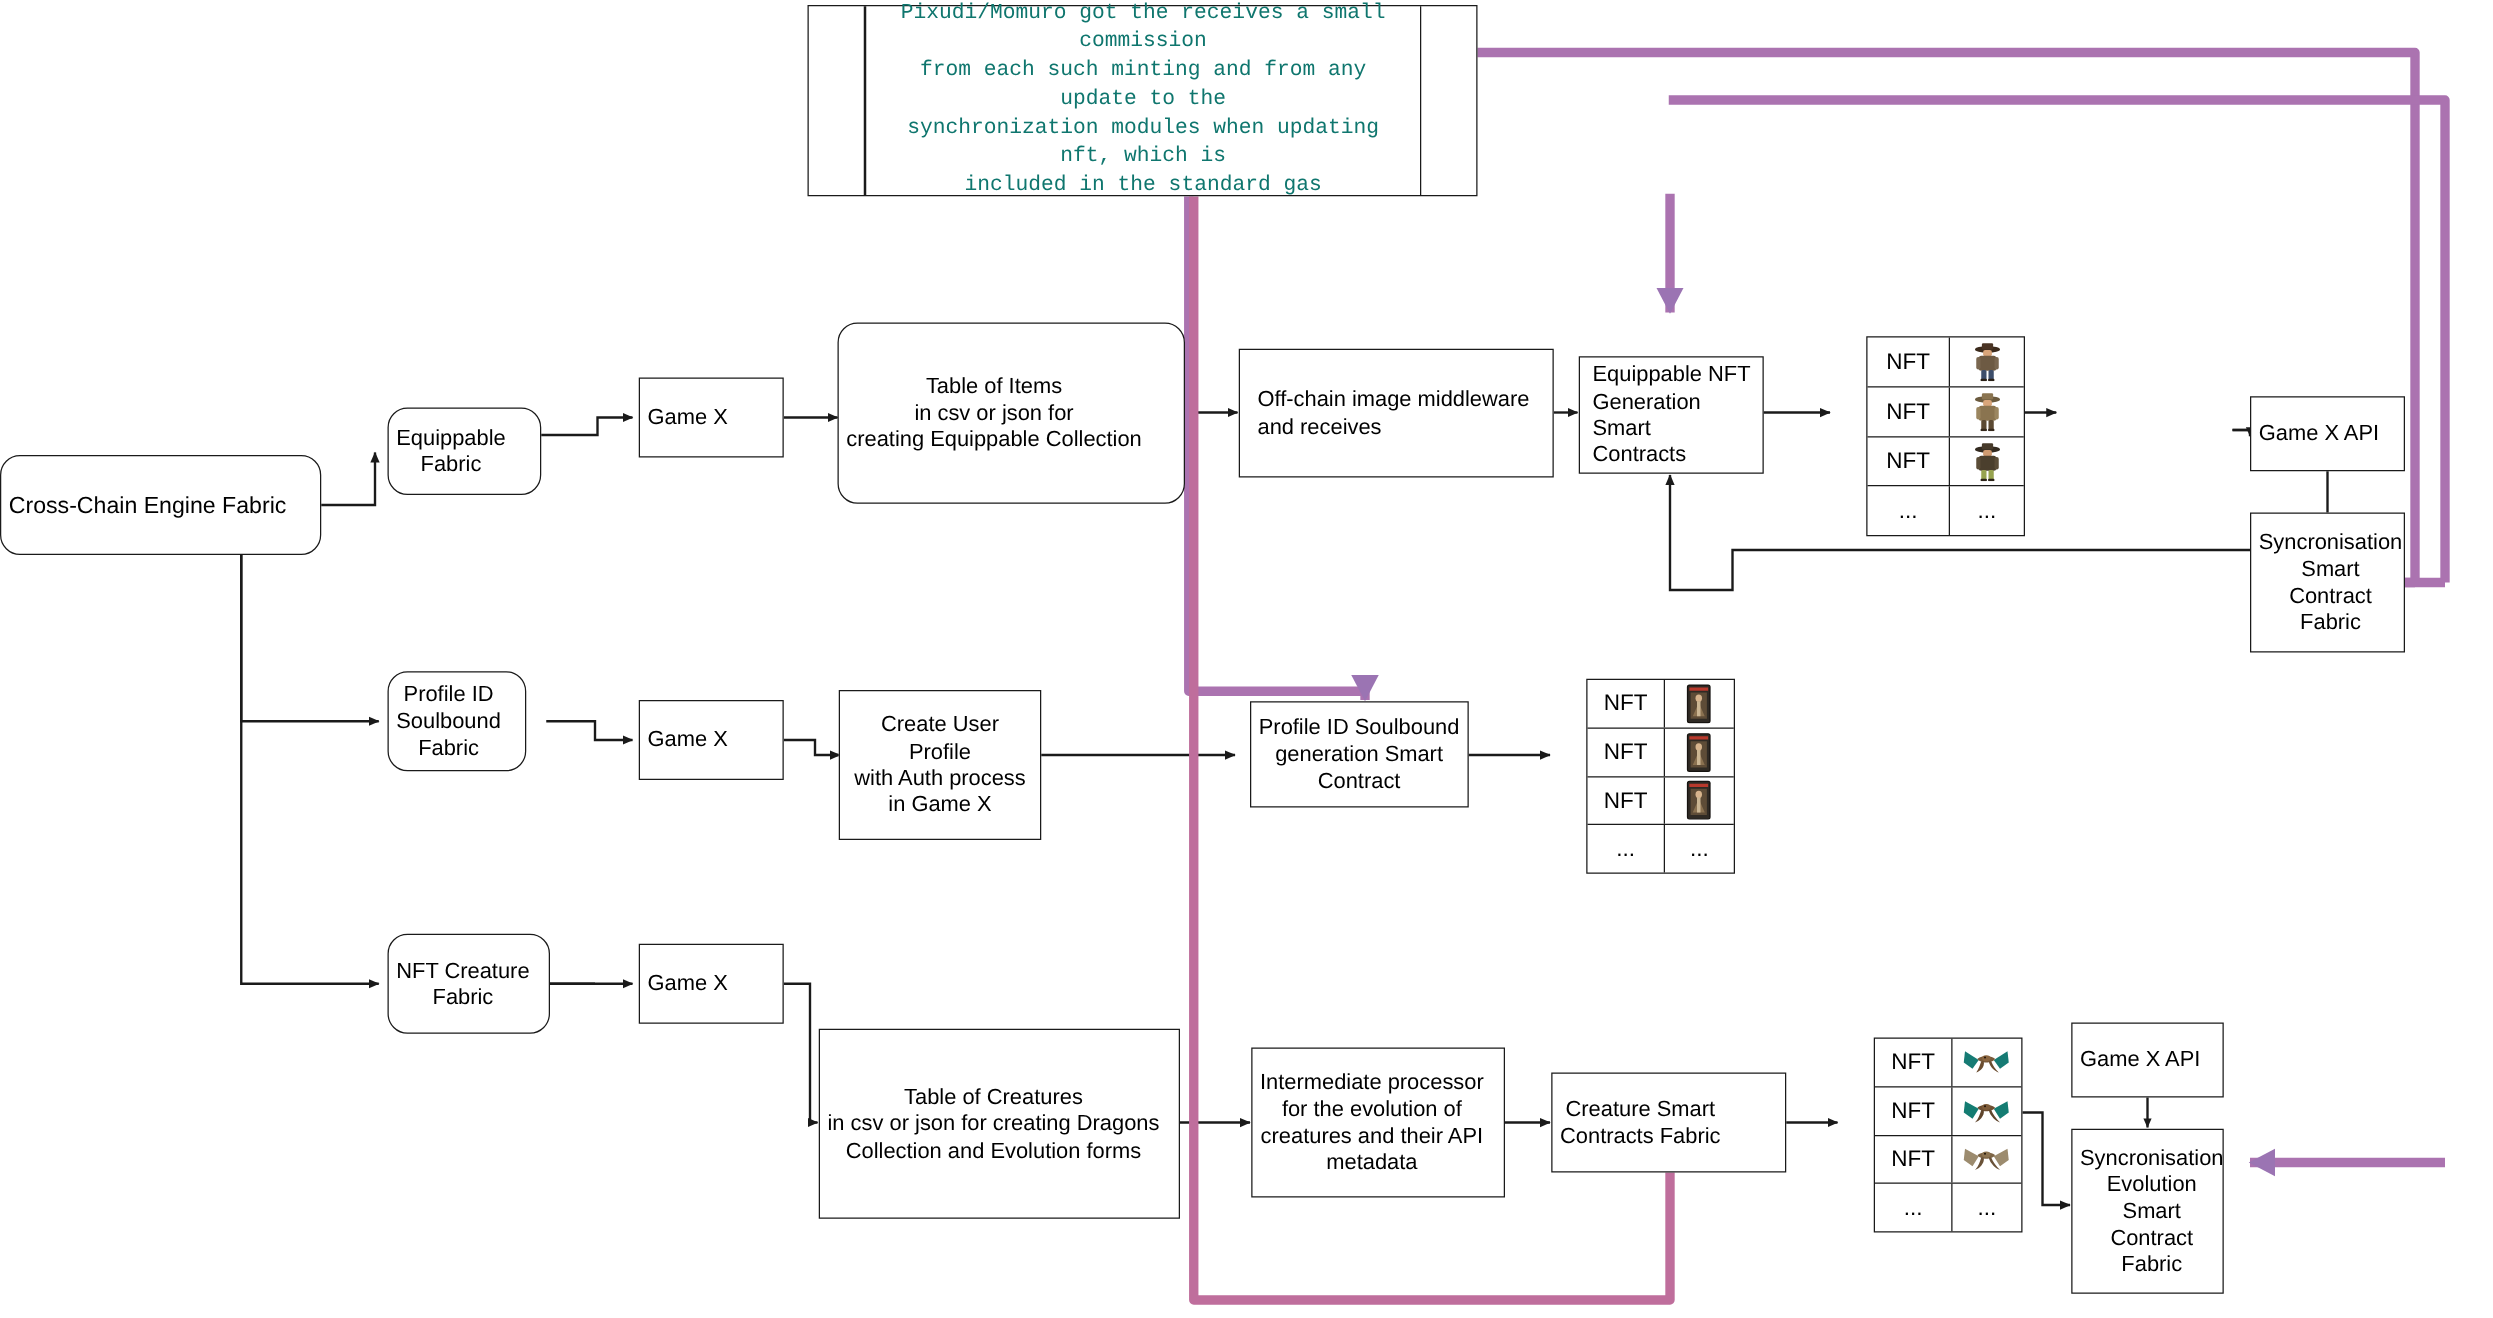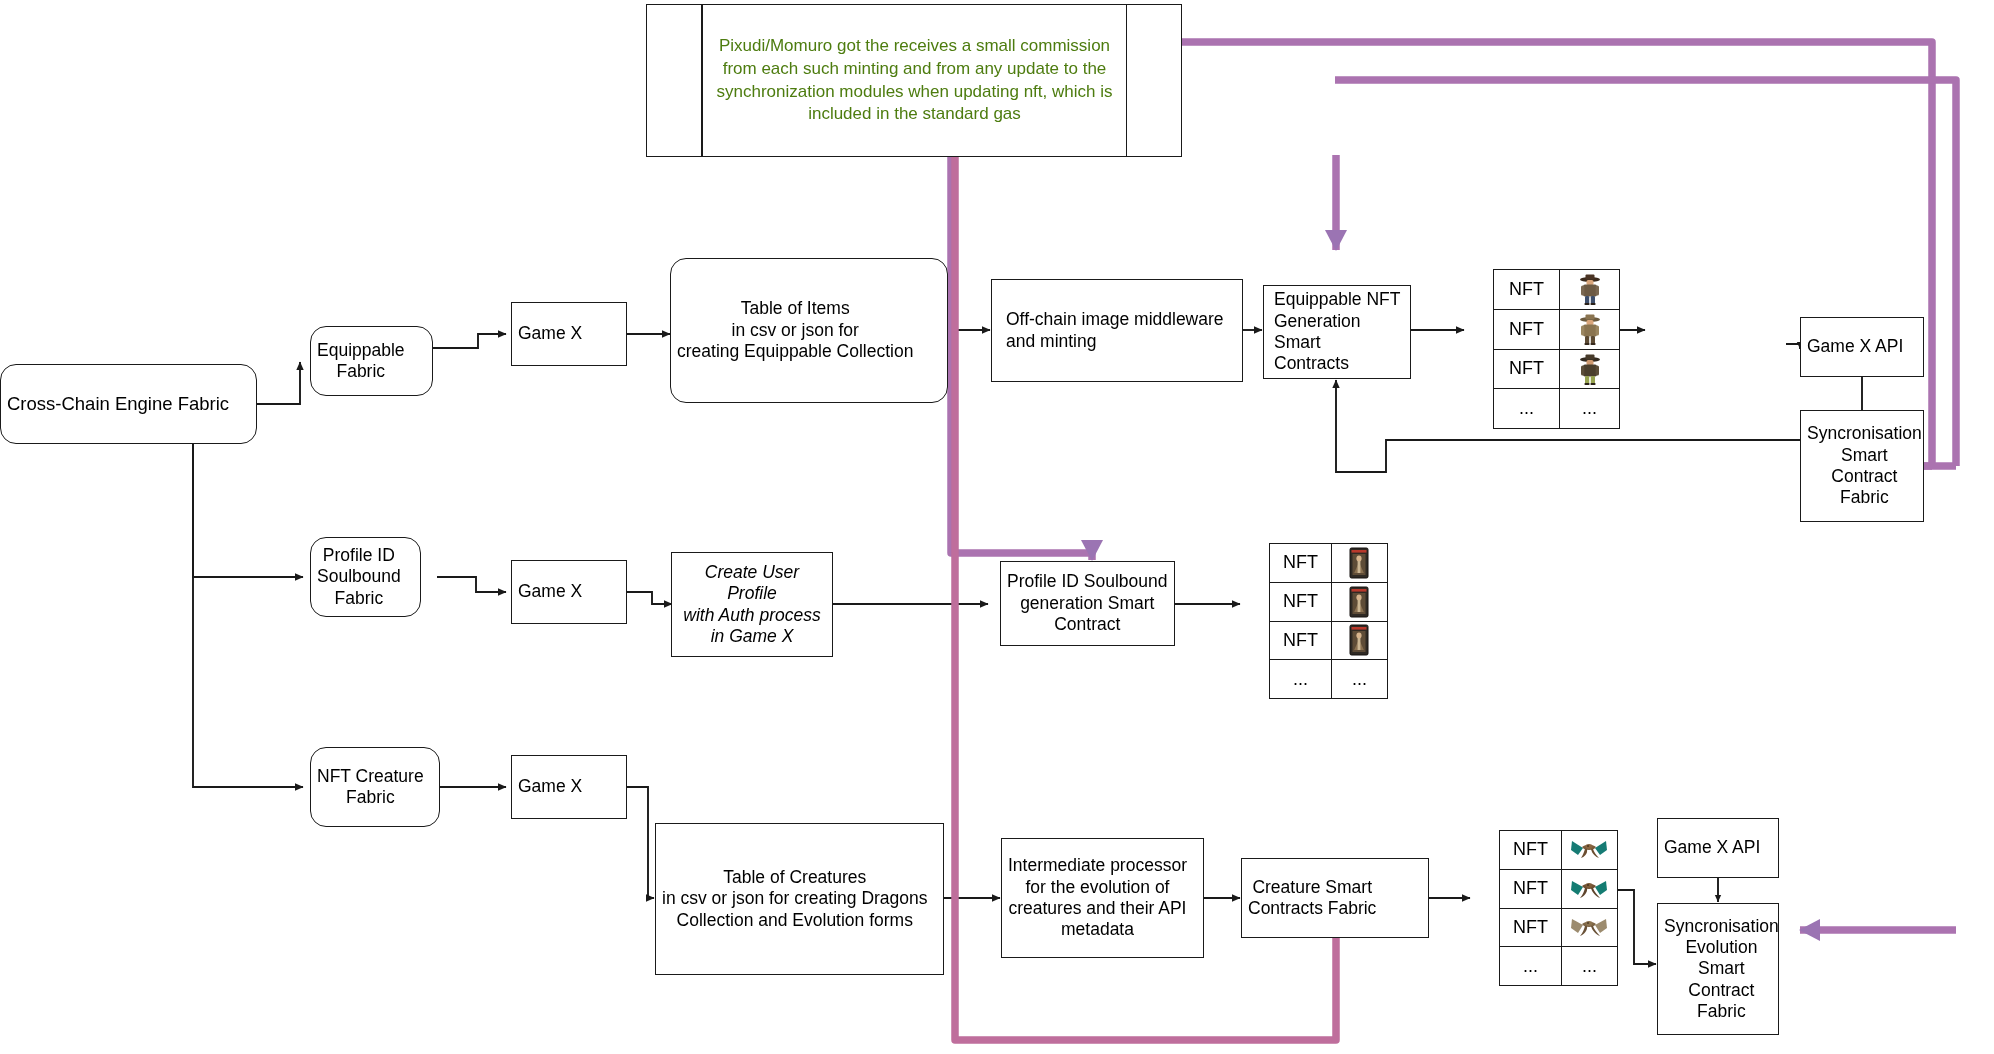--- a/index.html
+++ b/index.html
@@ -97,21 +97,22 @@
   .note-text {
     flex: 1 1 auto;
     display: flex;
     align-items: center;
     justify-content: center;
     text-align: center;
     font-size: 17px;
     line-height: 1.35;
     padding: 4px 8px;
     white-space: pre-line;
-    color: #4d7c0f;
+    color: #0f766e;
+    font-family: Liberation Mono, monospace;
   }
 </style>
 </head>
 <body>
 
 <div id="stage">
 
   <svg id="edges" viewBox="0 0 1994 1054" width="1994" height="1054">
     <defs>
       <marker id="ah" markerWidth="9" markerHeight="9" refX="8" refY="4.5" orient="auto" markerUnits="userSpaceOnUse">
@@ -245,21 +246,21 @@
   </div>
 
   <div class="node rounded fs17" style="left:670px; top:258px; width:278px; height:145px;">
     <span>Table of Items
 in csv or json for
 creating Equippable Collection</span>
   </div>
 
   <div class="node fs17" style="left:991px; top:279px; width:252px; height:103px; justify-content:flex-start; text-align:left; padding-left:14px;">
     <span>Off-chain image middleware
-and minting</span>
+and receives</span>
   </div>
 
   <div class="node fs17" style="left:1263px; top:285px; width:148px; height:94px; justify-content:flex-start; text-align:left; padding-left:10px;">
     <span>Equippable NFT
 Generation Smart
 Contracts</span>
   </div>
 
   <div class="nft-table" style="left:1465px; top:269px; width:127px; height:160px;">
     <div class="nft-row">
@@ -324,21 +325,21 @@
     <span>Game X API</span>
   </div>
 
   <div class="node fs17" style="left:1800px; top:410px; width:124px; height:112px;">
     <span>Syncronisation
 Smart
 Contract
 Fabric</span>
   </div>
 
-  <div class="node fs17" style="left:671px; top:552px; width:162px; height:105px;font-style:italic;">
+  <div class="node fs17" style="left:671px; top:552px; width:162px; height:120px;">
     <span>Create User Profile
 with Auth process
 in Game X</span>
   </div>
 
   <div class="node fs17" style="left:1000px; top:561px; width:175px; height:85px;">
     <span>Profile ID Soulbound
 generation Smart
 Contract</span>
   </div>

